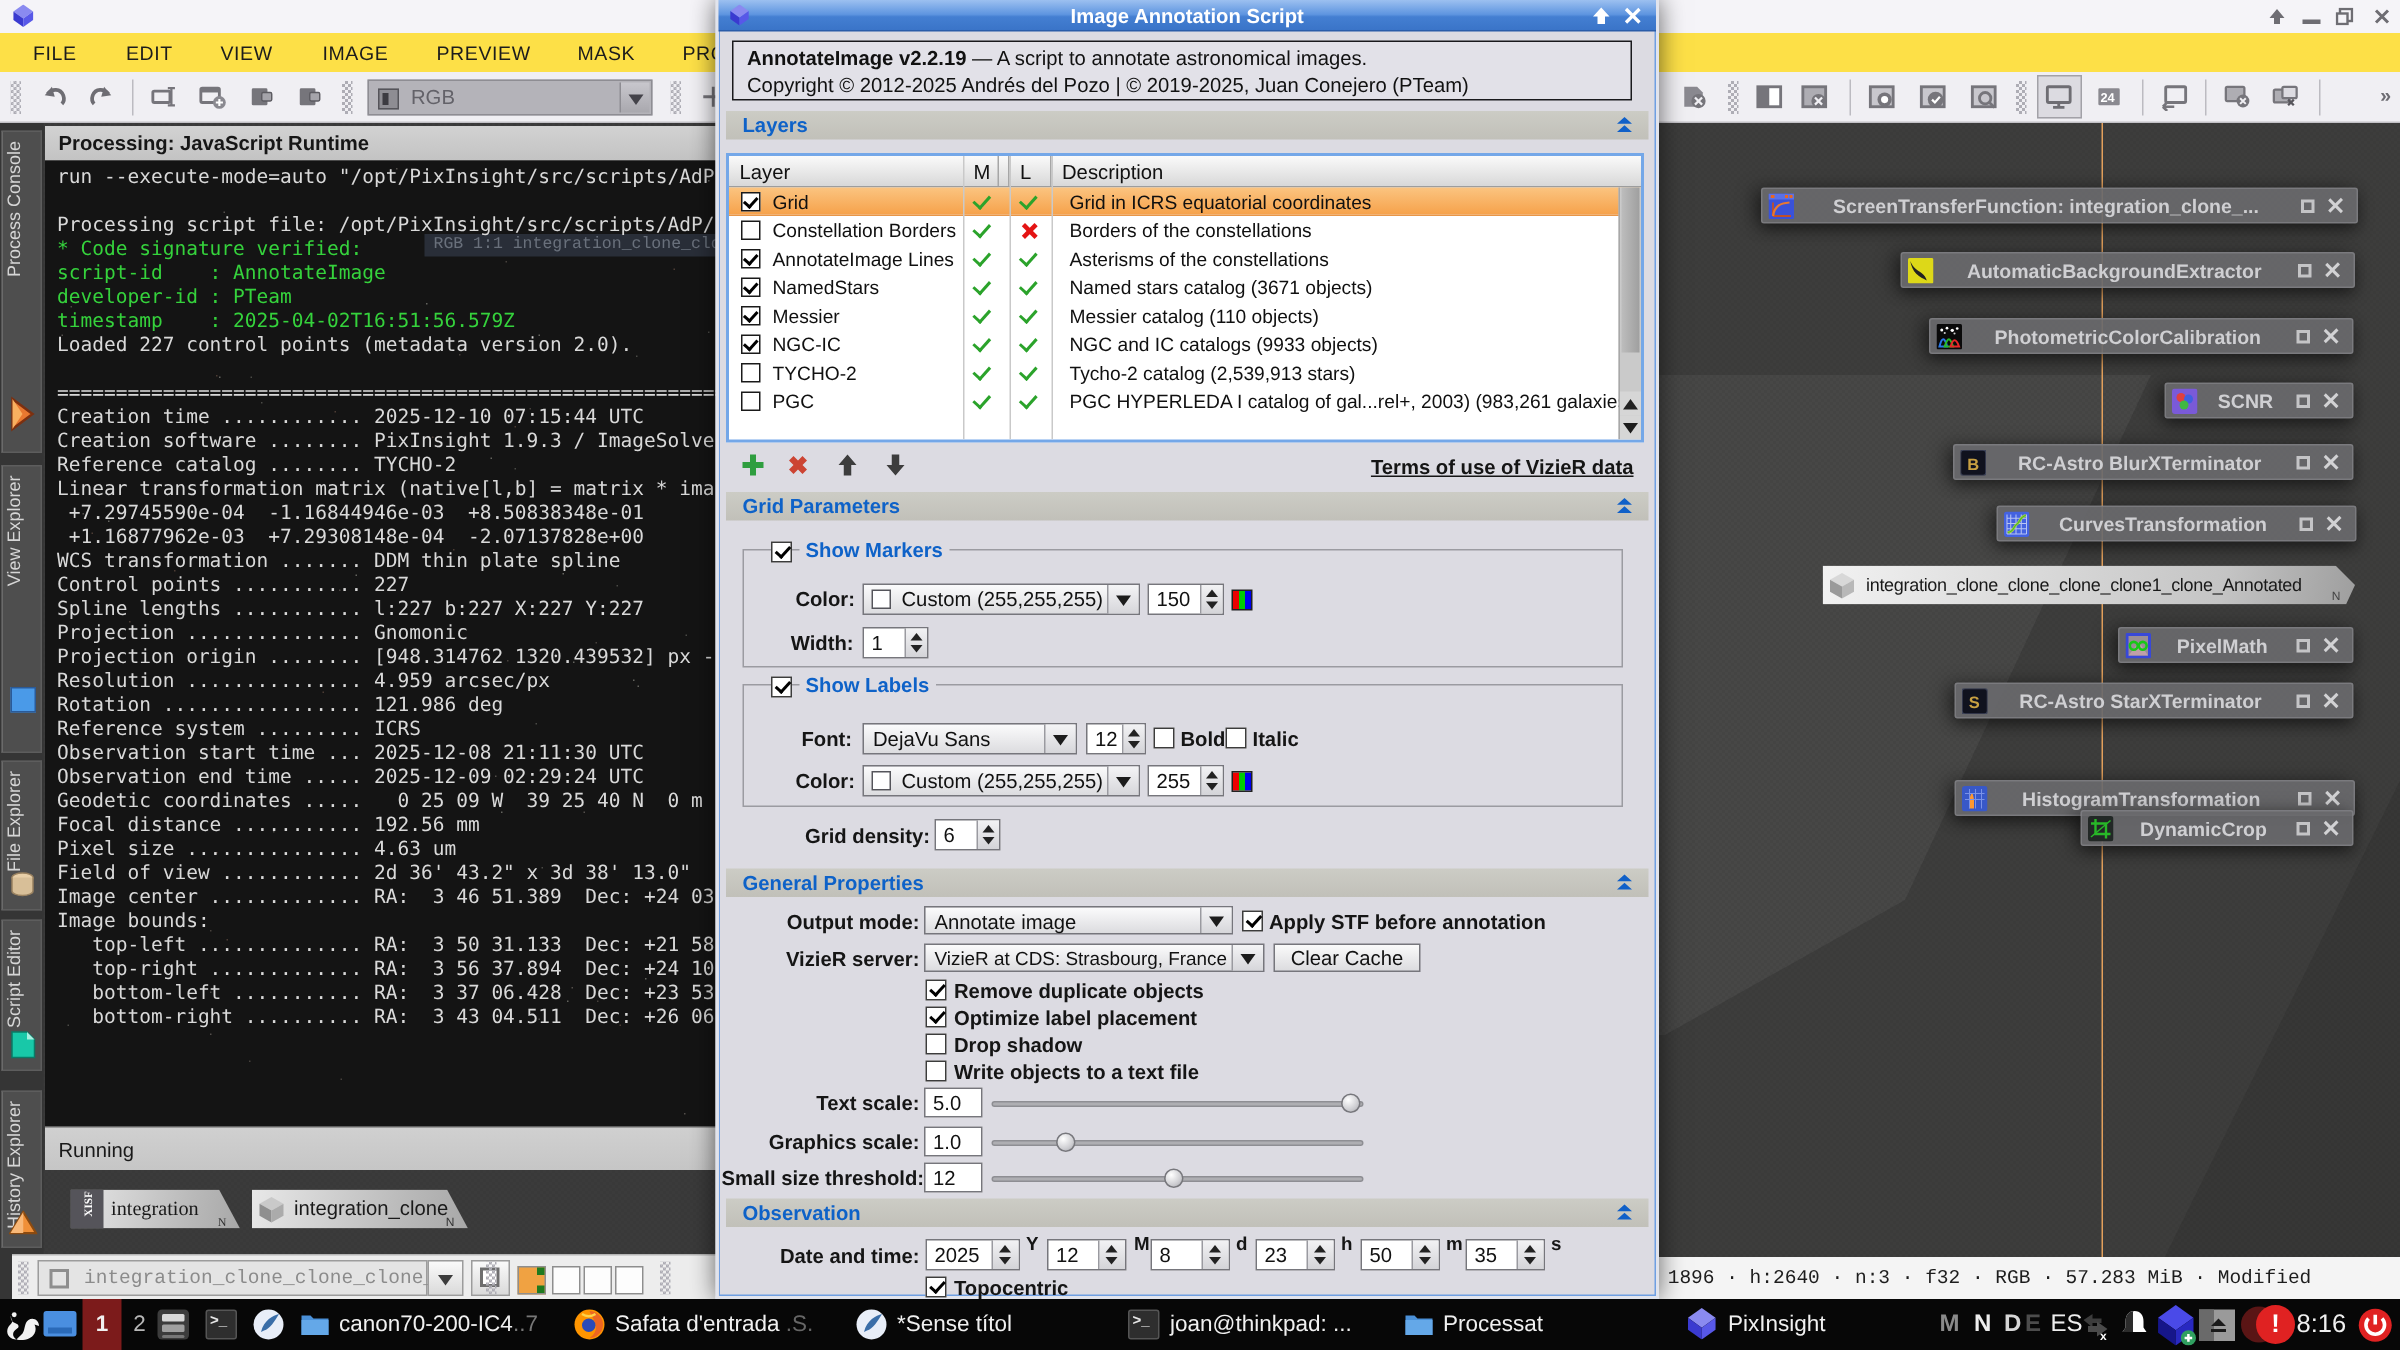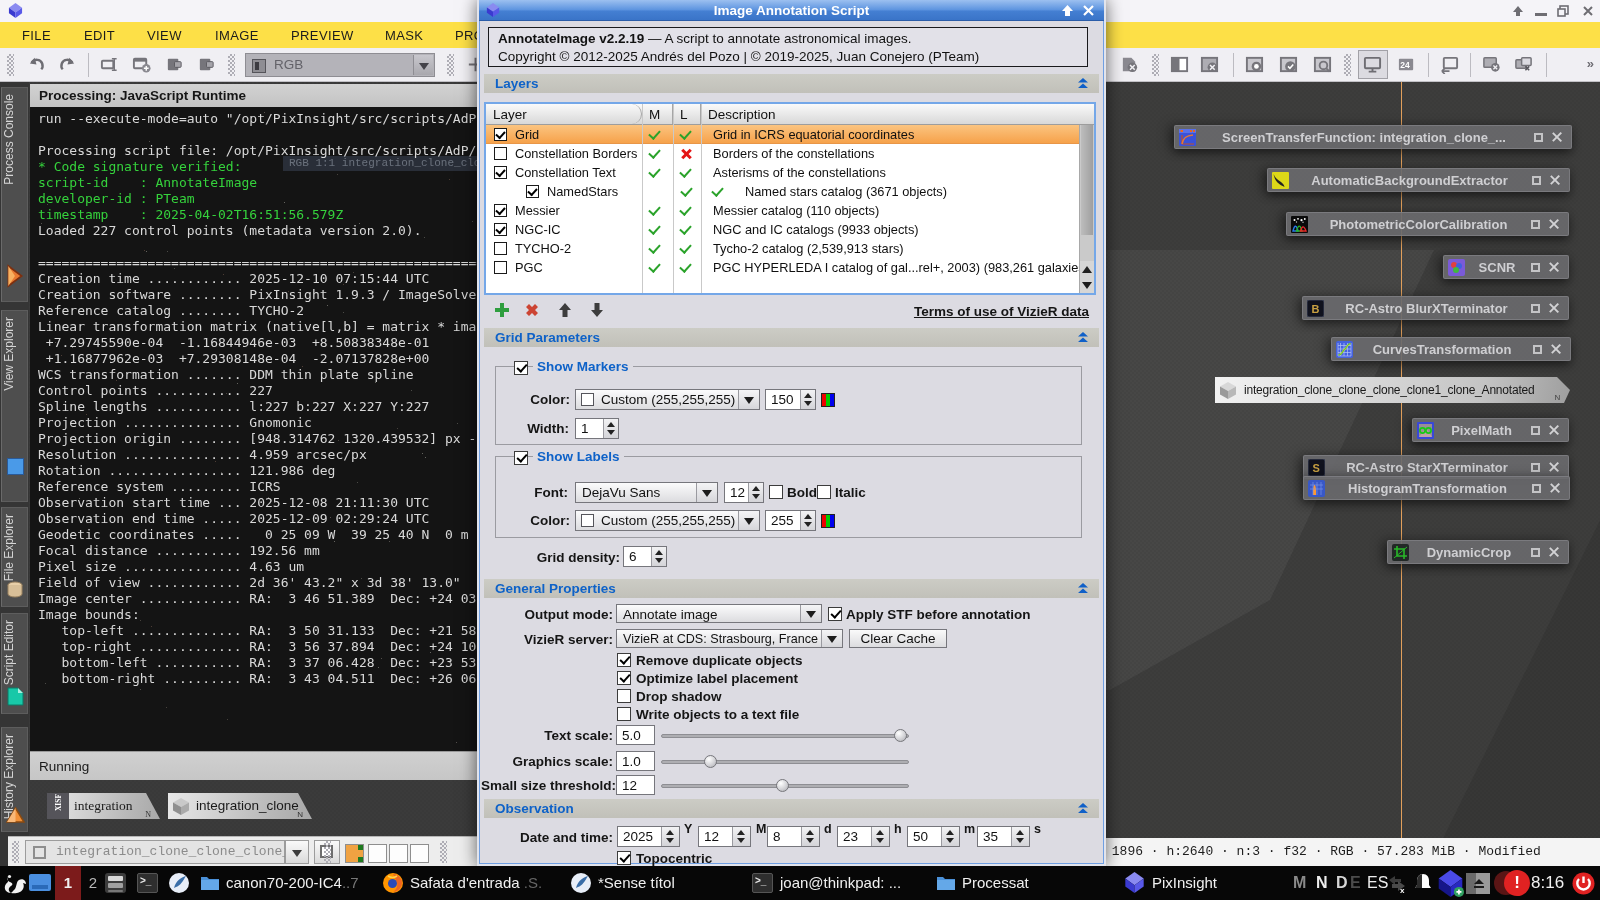--- a/index.html
+++ b/index.html
@@ -449,21 +449,21 @@
 </div>
 <div class="pbar" style="left:1303px;top:373px;width:266px;">
   <svg class="pic" viewBox="0 0 17 17">
         <rect width="17" height="17" rx="2" fill="#10121e" stroke="#3c4258"></rect>
         <text x="4.5" y="13" font-size="11" font-weight="bold" fill="#c8a042" font-family="Liberation Sans">S</text>
       </svg>
   <div class="txt">RC-Astro StarXTerminator</div>
       <div class="bsq"></div>
       <div class="bx"></div>
 </div>
-<div class="pbar" style="left:1303px;top:394px;width:267px;align-items:center;">
+<div class="pbar" style="left:1303px;top:438px;width:267px;align-items:center;">
   <svg class="pic" viewBox="0 0 17 17">
         <rect width="17" height="17" rx="2" fill="#3858c8"></rect>
         <path d="M2 15 L5 15 L5 9 L8 9 L8 15 Z" fill="#ff9830"></path>
         <path d="M5 9 C6 4 7 3 8 9" fill="#ff9830"></path>
         <path d="M2 5 h13 M2 9 h13 M5 2 v13 M9 2 v13 M13 2 v13" stroke="#7a92e8" stroke-width="0.7"></path>
       </svg>
   <div class="txt">HistogramTransformation</div>
       <div class="bsq"></div>
       <div class="bx"></div>
 </div>
@@ -497,47 +497,47 @@
   <div style="position:absolute;left:7px;top:6px;width:600px;height:40px;background:#e2e1e8;border:1px solid #19191c;font-size:13.5px;color:#111;padding:2px 0 0 9px;line-height:18px;">
     <b>AnnotateImage v2.2.19</b> — A script to annotate astronomical images.<br>
     Copyright © 2012-2025 Andrés del Pozo | © 2019-2025, Juan Conejero (PTeam)
   </div>
 
   <div class="sechdr" style="top:53px;">Layers<svg class="chev" viewBox="0 0 12 12">
           <path d="M1 5.5 L6 1 L11 5.5 Z M1 11 L6 6.5 L11 11 Z" fill="#1060c8"></path>
         </svg></div>
   <div id="ltable">
     <div class="throw thhdr">
-      <div class="hc" style="left:0;width:156px;border-radius:10px;">Layer</div>
+      <div class="hc" style="left:0;width:180px;">Layer</div>
       <div class="hc" style="left:156px;width:31px;">M</div>
       <div class="hc" style="left:187px;width:28px;">L</div>
       <div class="hc" style="left:215px;width:378px;border-right:none;">Description</div>
     </div>
     <div class="throw" style="top:21px;background:linear-gradient(#fbc480,#f6a24b);border-bottom:1px solid #e89648;">
       <div class="tcb on"></div>
           <div class="rlab">Grid</div>
           <div class="chk mcol"></div>
           <div class="chk lcol"></div>
           <div class="dcol">Grid in ICRS equatorial coordinates</div>
     </div>
     <div class="throw" style="top:40px;">
           <div class="tcb"></div>
           <div class="rlab">Constellation Borders</div>
           <div class="chk mcol"></div>
           <div class="crx lcol"></div>
           <div class="dcol">Borders of the constellations</div>
         </div>
     <div class="throw" style="top:59px;">
           <div class="tcb on"></div>
-          <div class="rlab">Constellation Text</div>
+          <div class="rlab">AnnotateImage Lines</div>
           <div class="chk mcol"></div>
           <div class="chk lcol"></div>
           <div class="dcol">Asterisms of the constellations</div>
         </div>
-    <div class="throw" style="top:78px;margin-left:32px;">
+    <div class="throw" style="top:78px;">
           <div class="tcb on"></div>
           <div class="rlab">NamedStars</div>
           <div class="chk mcol"></div>
           <div class="chk lcol"></div>
           <div class="dcol">Named stars catalog (3671 objects)</div>
         </div>
     <div class="throw" style="top:97px;">
           <div class="tcb on"></div>
           <div class="rlab">Messier</div>
           <div class="chk mcol"></div>

